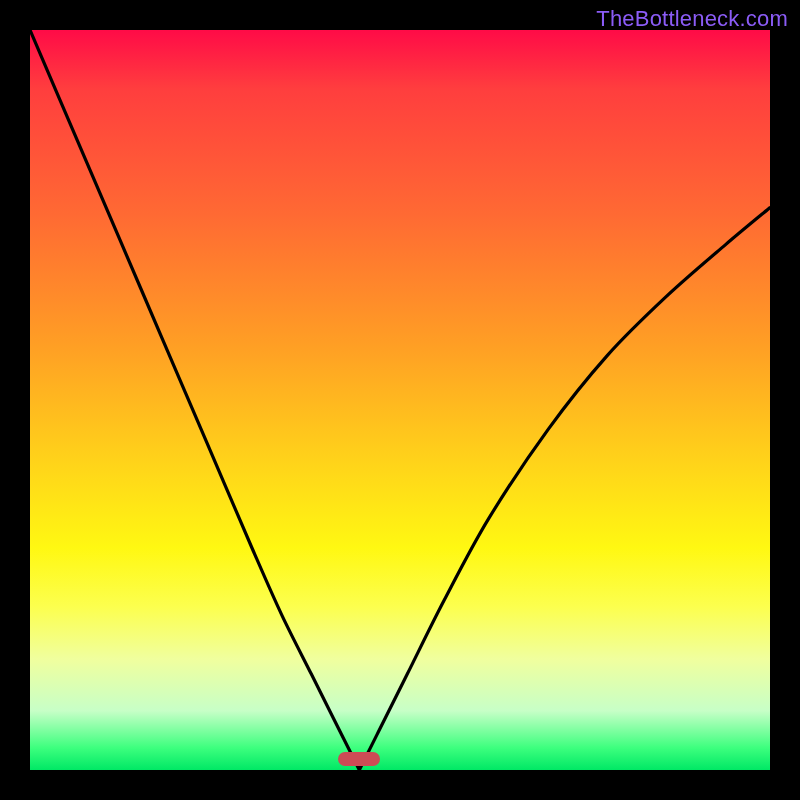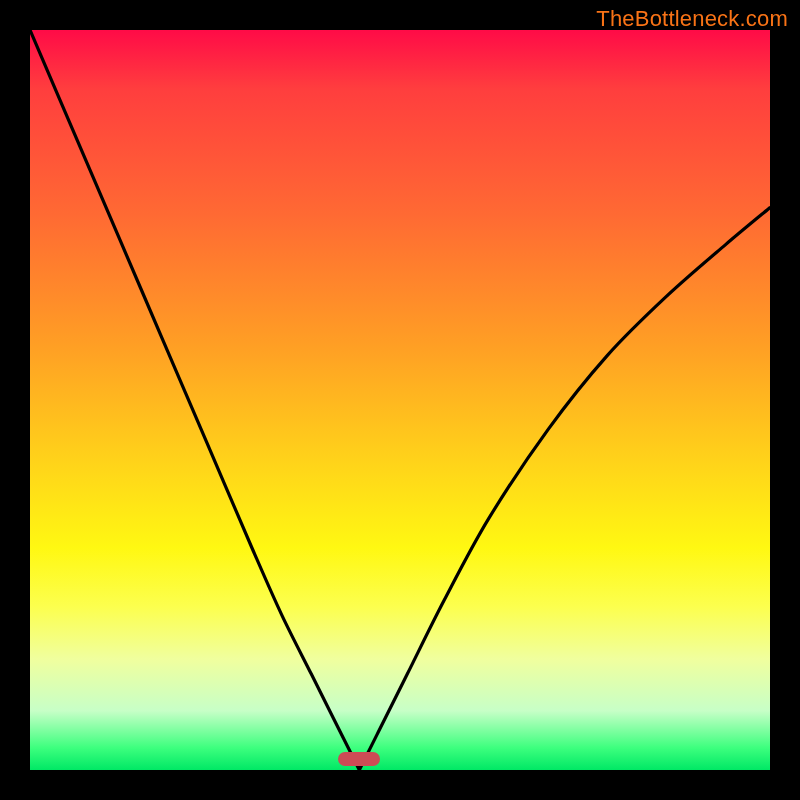--- a/index.html
+++ b/index.html
@@ -37,21 +37,21 @@
     width: 42px;
     height: 14px;
     border-radius: 7px;
     background: #cc4b55;
     transform: translate(-50%, -50%);
   }
   .watermark {
     position: absolute;
     top: 6px;
     right: 12px;
-    color: #f97316;
+    color: #8b5cf6;
     font-size: 22px;
     font-weight: 500;
     letter-spacing: 0.2px;
   }
   svg.curve {
     position: absolute;
     left: 0;
     top: 0;
   }
 </style>

